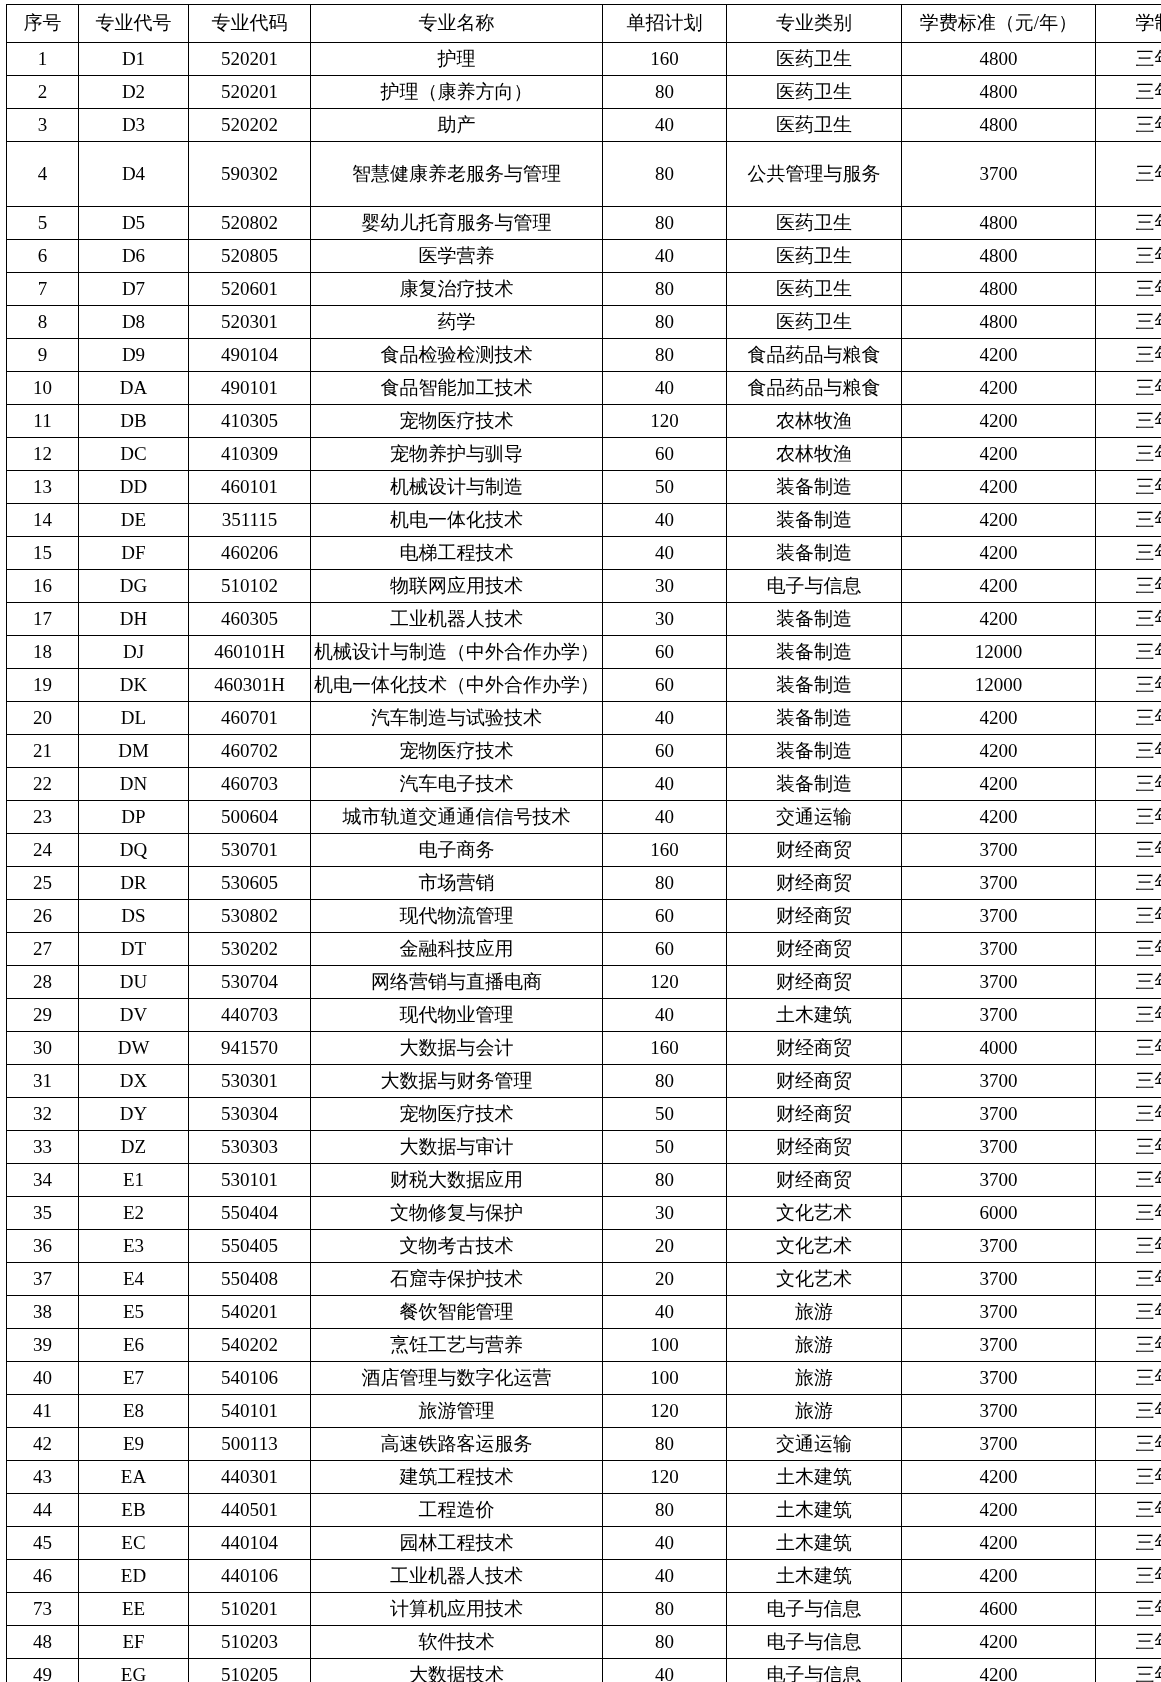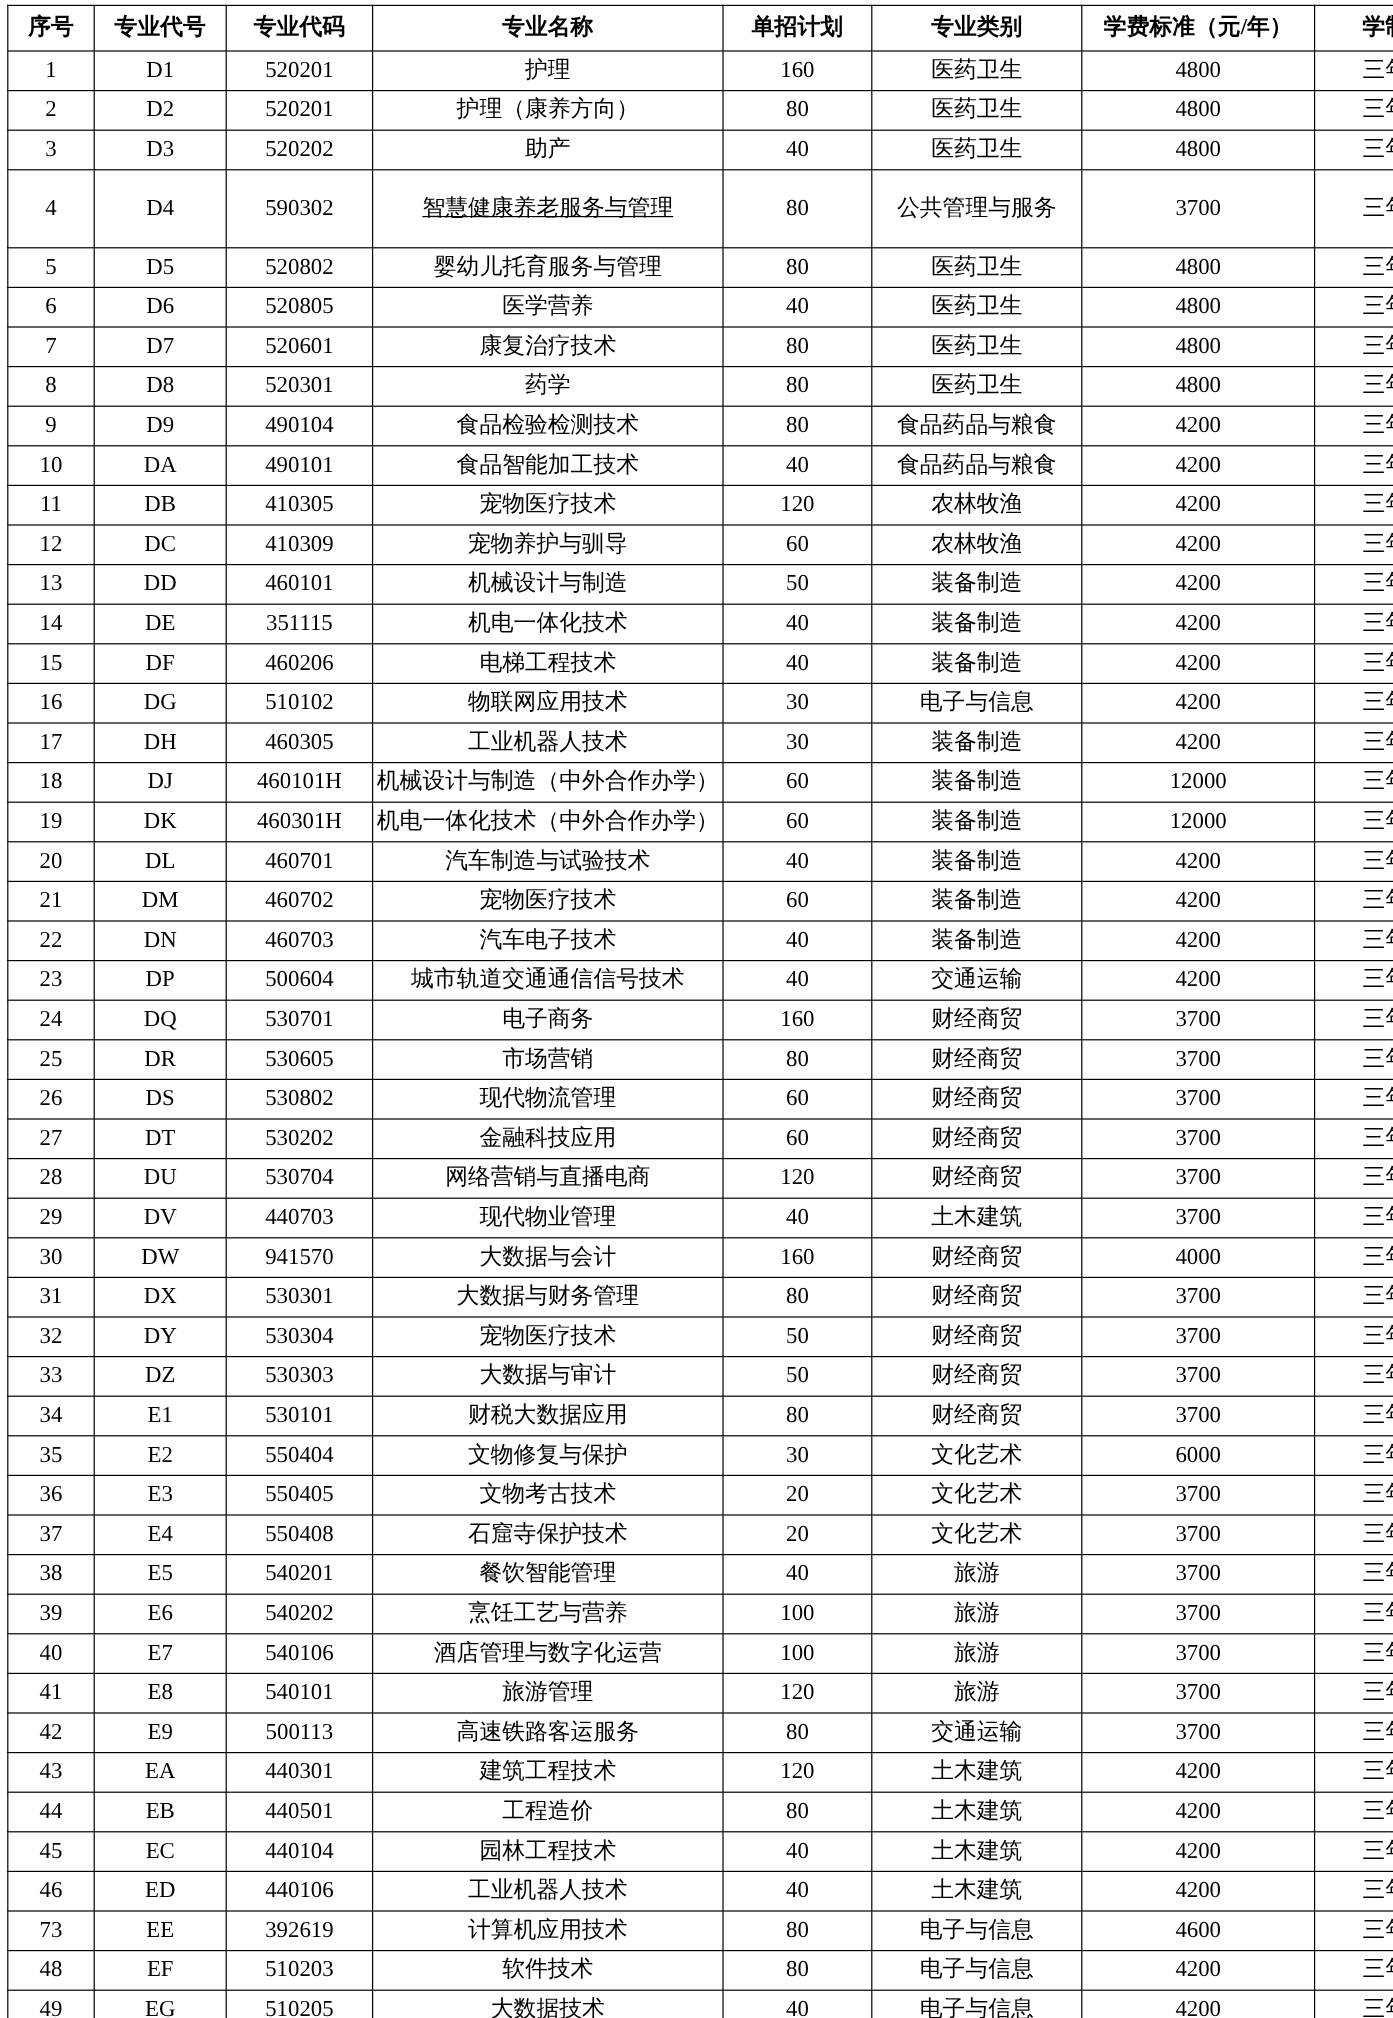--- a/index.html
+++ b/index.html
@@ -27,21 +27,21 @@
     border: 1px solid #000000;
     text-align: center;
     vertical-align: middle;
     font-size: 19px;
     line-height: 1.18;
     padding: 3px 1px;
     overflow: hidden;
     white-space: nowrap;
   }
   table.major-table th {
-    font-weight: bold;
+    font-weight: normal;
     height: 31px;
   }
   table.major-table td {
     height: 26px;
   }
   
   col.c-idx    { width: 72px; }
   col.c-code1  { width: 110px; }
   col.c-code2  { width: 122px; }
   col.c-name   { width: 292px; }
@@ -49,21 +49,20 @@
   col.c-cat    { width: 175px; }
   col.c-fee    { width: 194px; }
   col.c-years  { width: 118px; }
 
   td.name-cell {
     white-space: nowrap;
   }
   td.name-cell.wrap {
     white-space: normal;
     line-height: 1.2;
-    text-decoration: underline;
   }
   tr.tall td { height: 58px; }
 </style>
 </head>
 <body>
 
 <div class="sheet">
   <table class="major-table">
     <colgroup>
       <col class="c-idx">
@@ -544,21 +543,21 @@
           <td>440106</td>
           <td class="name-cell">工业机器人技术</td>
           <td>40</td>
           <td>土木建筑</td>
           <td>4200</td>
           <td>三年</td>
         </tr>
         <tr>
           <td>73</td>
           <td>EE</td>
-          <td>392619</td>
+          <td>510201</td>
           <td class="name-cell">计算机应用技术</td>
           <td>80</td>
           <td>电子与信息</td>
           <td>4600</td>
           <td>三年</td>
         </tr>
         <tr>
           <td>48</td>
           <td>EF</td>
           <td>510203</td>

